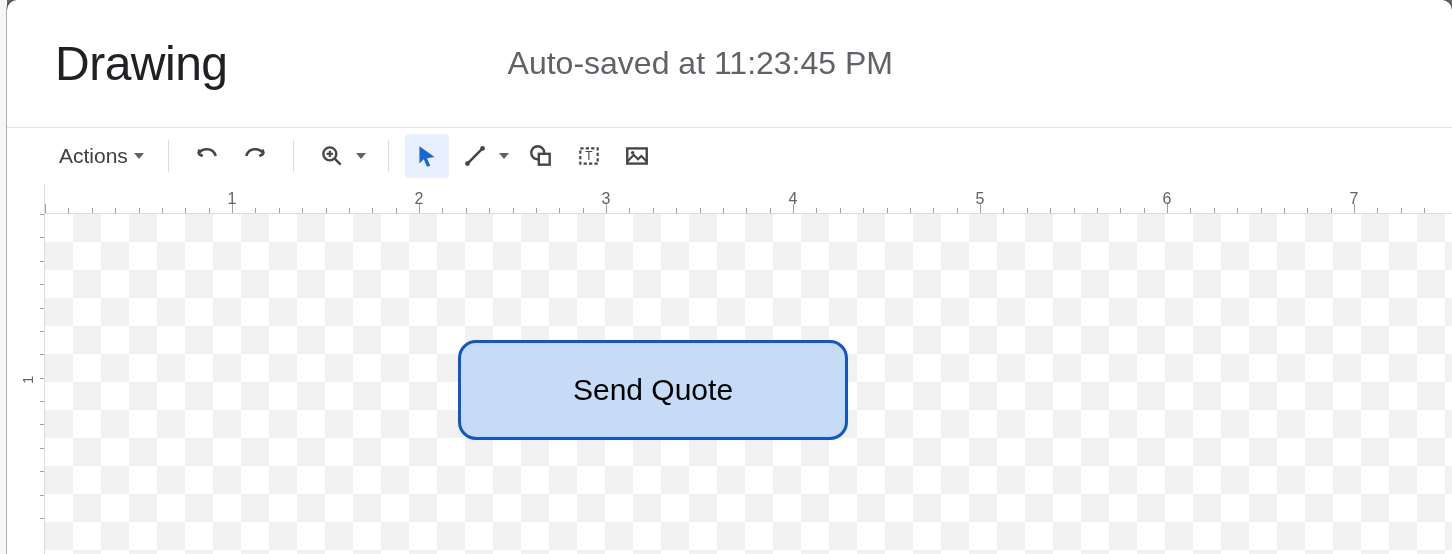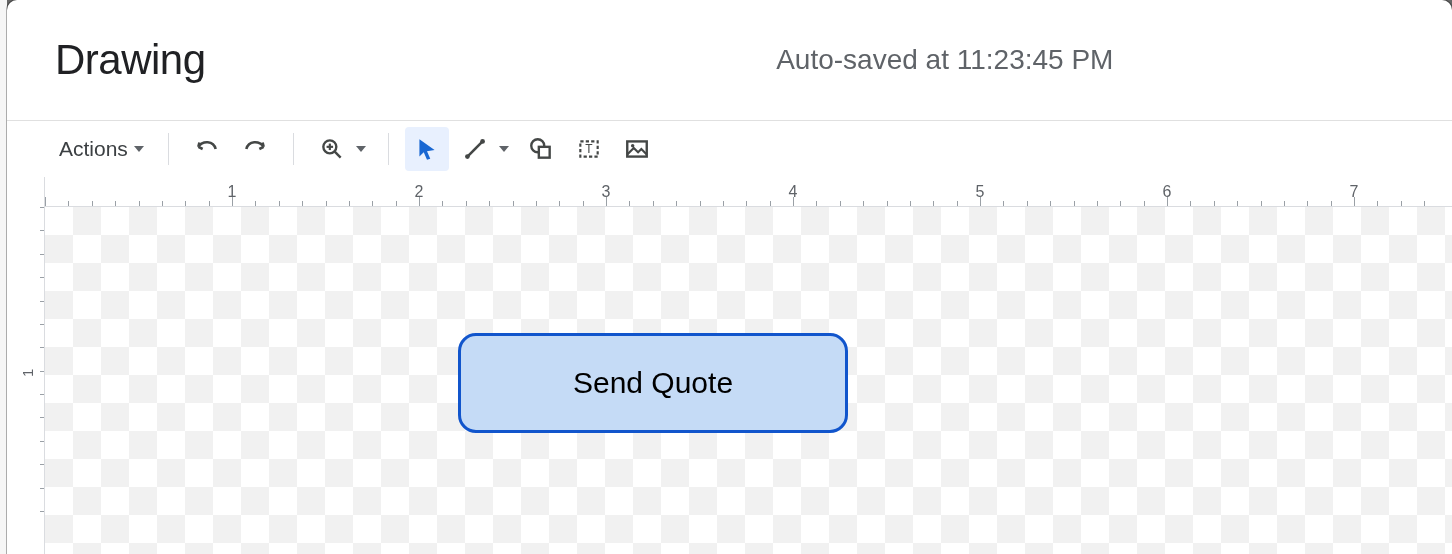--- a/index.html
+++ b/index.html
@@ -21,30 +21,30 @@
     background:#f6f6f6;
   }
   
   .header {
     display: flex;
     align-items: center;
     padding: 36px 48px 36px 48px;
     border-bottom: 1px solid #e0e0e0;
   }
   .title {
-    font-size: 42px;
+    font-size: 48px;
     color: #202124;
     font-weight: 400;
     letter-spacing: -0.5px;
   }
   .autosave {
     flex: 1;
-    text-align: center;
+    text-align: left;
     padding-left: 280px;
-    font-size: 28px;
+    font-size: 32px;
     color: #5f6368;
   }
   .save-btn {
     background: #188038;
     color: #fff;
     border: none;
     border-radius: 6px;
     font-size: 27px;
     font-weight: 500;
     padding: 18px 38px;

